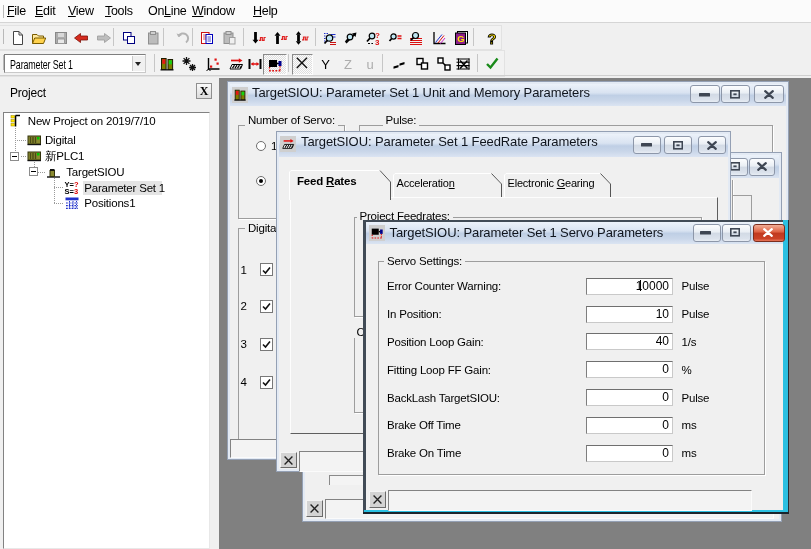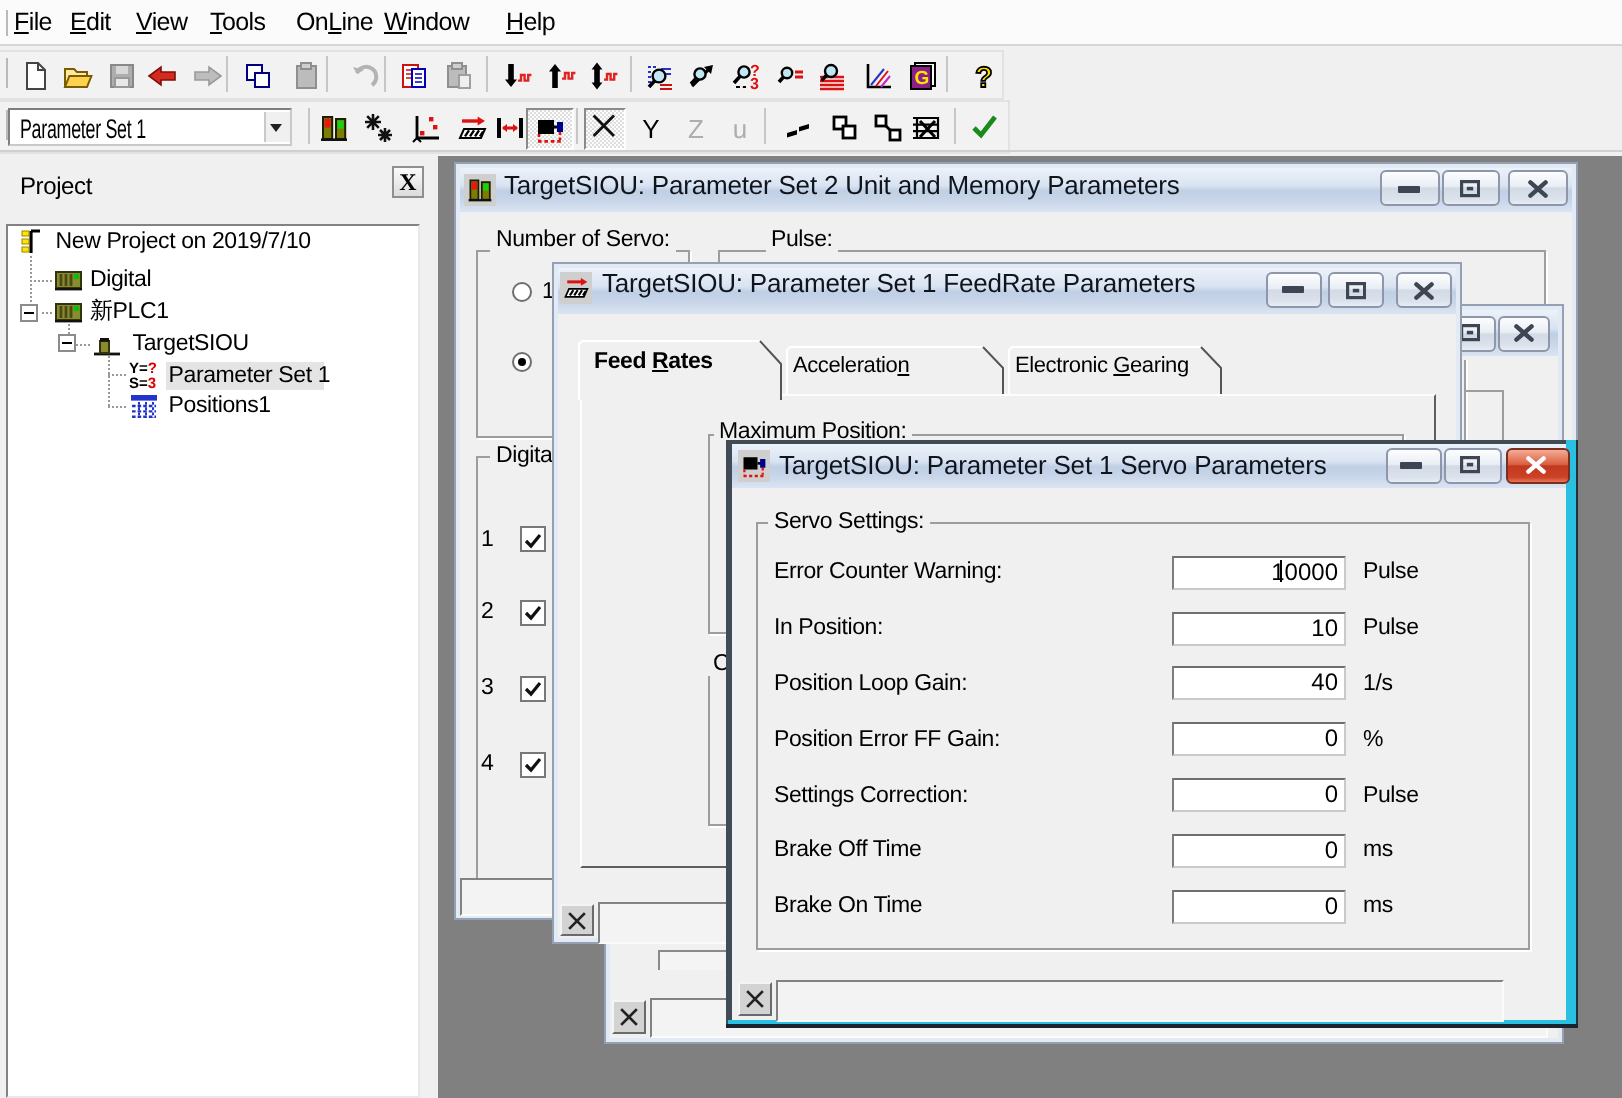--- a/index.html
+++ b/index.html
@@ -412,21 +412,21 @@
 <div class="treetxt" style="left:84.3px;top:196.5px">Positions1</div>
 
 <div class="a" style="left:219px;top:78px;width:592px;height:471px;background:#808080"></div>
 
 <div class="win" style="left:227px;top:80.5px;width:562px;height:379px;box-sizing:border-box"></div>
 <div class="tbar" style="left:230px;top:83.5px;width:556px;height:22px"></div>
 <div class="a" style="left:231.5px;top:86.5px;width:16px;height:16px;background:#cfcfcf"></div>
 <svg class="a" style="left:232.5px;top:87.5px" width="14" height="14" viewBox="0 0 16 16">
     <use href="#i-bars"></use>
   </svg>
-<div class="tt" style="left:252px;top:86.3px">TargetSIOU: Parameter Set 2 Unit and Memory Parameters</div>
+<div class="tt" style="left:252px;top:86.3px">TargetSIOU: Parameter Set 1 Unit and Memory Parameters</div>
 <div class="wb" style="left:690px;top:84.5px;width:27.5px;height:16.5px">
     <svg class="a" style="left:8px;top:7px" width="11" height="4" viewBox="0 0 11 4">
       <use href="#g-min"></use>
     </svg>
   </div>
 <div class="wb" style="left:720.5px;top:84.5px;width:27.5px;height:16.5px">
     <svg class="a" style="left:8.5px;top:4px" width="10" height="9" viewBox="0 0 10 9">
       <use href="#g-rest"></use>
     </svg>
   </div>
@@ -529,21 +529,21 @@
   </svg>
 <div class="lbl" style="left:507.5px;top:176.5px;font-size:11px">Electronic <u>G</u>earing</div>
 <div class="a" style="left:289.8px;top:196.5px;width:428.7px;height:237px;background:#f0f0f0;border:1px solid;border-color:#fdfdfd #5e5e5e #5e5e5e #fdfdfd;box-sizing:border-box"></div>
 <svg class="a" style="left:289px;top:169.5px" width="103" height="30">
     <path d="M0.5 30V2l1.5-1.5h89.5L101.5 12.5V30" fill="#f0f0f0" stroke="#fff"></path>
     <path d="M91 0.5L101.5 12V30" fill="none" stroke="#555"></path>
     <path d="M1 28.5h100" stroke="#f0f0f0" stroke-width="3"></path>
   </svg>
 <div class="lbl" style="left:297px;top:174.5px;font-weight:bold;font-size:11.5px">Feed <u>R</u>ates</div>
 <div class="grp" style="left:353.5px;top:216.5px;width:346px;height:98px"></div>
-<div class="grpl" style="left:356.5px;top:211px">Maximum Position:</div>
+<div class="grpl" style="left:356.5px;top:211px">Project Feedrates:</div>
 <div class="grp" style="left:353.5px;top:332px;width:150px;height:79px"></div>
 <div class="grpl" style="left:353.5px;top:326.5px">Curve Fitting</div>
 <div class="xb" style="left:280px;top:452.4px;width:16.5px;height:16px">
     <svg width="11" height="11" viewBox="0 0 10.5 10.5">
       <use href="#g-x"></use>
     </svg>
   </div>
 <div class="sunk" style="left:298.5px;top:450.8px;width:300px;height:19px"></div>
 
 <div class="a" style="left:362.5px;top:219.8px;width:426.5px;height:294.2px;background:#414b56"></div>
@@ -578,24 +578,24 @@
 <div class="lbl" style="left:387px;top:280px">Error Counter Warning:</div>
 <div class="inp" style="left:585.5px;top:277.5px;width:87.5px;height:17px">10000</div>
 <div class="a" style="left:640px;top:280px;width:1px;height:11px;background:#000"></div>
 <div class="lbl" style="left:681.5px;top:280px">Pulse</div>
 <div class="lbl" style="left:387px;top:308px">In Position:</div>
 <div class="inp" style="left:585.5px;top:305.5px;width:87.5px;height:17px">10</div>
 <div class="lbl" style="left:681.5px;top:308px">Pulse</div>
 <div class="lbl" style="left:387px;top:335.5px">Position Loop Gain:</div>
 <div class="inp" style="left:585.5px;top:333px;width:87.5px;height:17px">40</div>
 <div class="lbl" style="left:681.5px;top:335.5px">1/s</div>
-<div class="lbl" style="left:387px;top:363.5px">Position Error FF Gain:</div>
+<div class="lbl" style="left:387px;top:363.5px">Fitting Loop FF Gain:</div>
 <div class="inp" style="left:585.5px;top:361px;width:87.5px;height:17px">0</div>
 <div class="lbl" style="left:681.5px;top:363.5px">%</div>
-<div class="lbl" style="left:387px;top:391.5px">Settings Correction:</div>
+<div class="lbl" style="left:387px;top:391.5px">BackLash TargetSIOU:</div>
 <div class="inp" style="left:585.5px;top:389px;width:87.5px;height:17px">0</div>
 <div class="lbl" style="left:681.5px;top:391.5px">Pulse</div>
 <div class="lbl" style="left:387px;top:419px">Brake Off Time</div>
 <div class="inp" style="left:585.5px;top:416.5px;width:87.5px;height:17px">0</div>
 <div class="lbl" style="left:681.5px;top:419px">ms</div>
 <div class="lbl" style="left:387px;top:447px">Brake On Time</div>
 <div class="inp" style="left:585.5px;top:444.5px;width:87.5px;height:17px">0</div>
 <div class="lbl" style="left:681.5px;top:447px">ms</div>
 <div class="xb" style="left:368.6px;top:490.8px;width:17.7px;height:17.7px">
     <svg width="11" height="11" viewBox="0 0 10.5 10.5">

